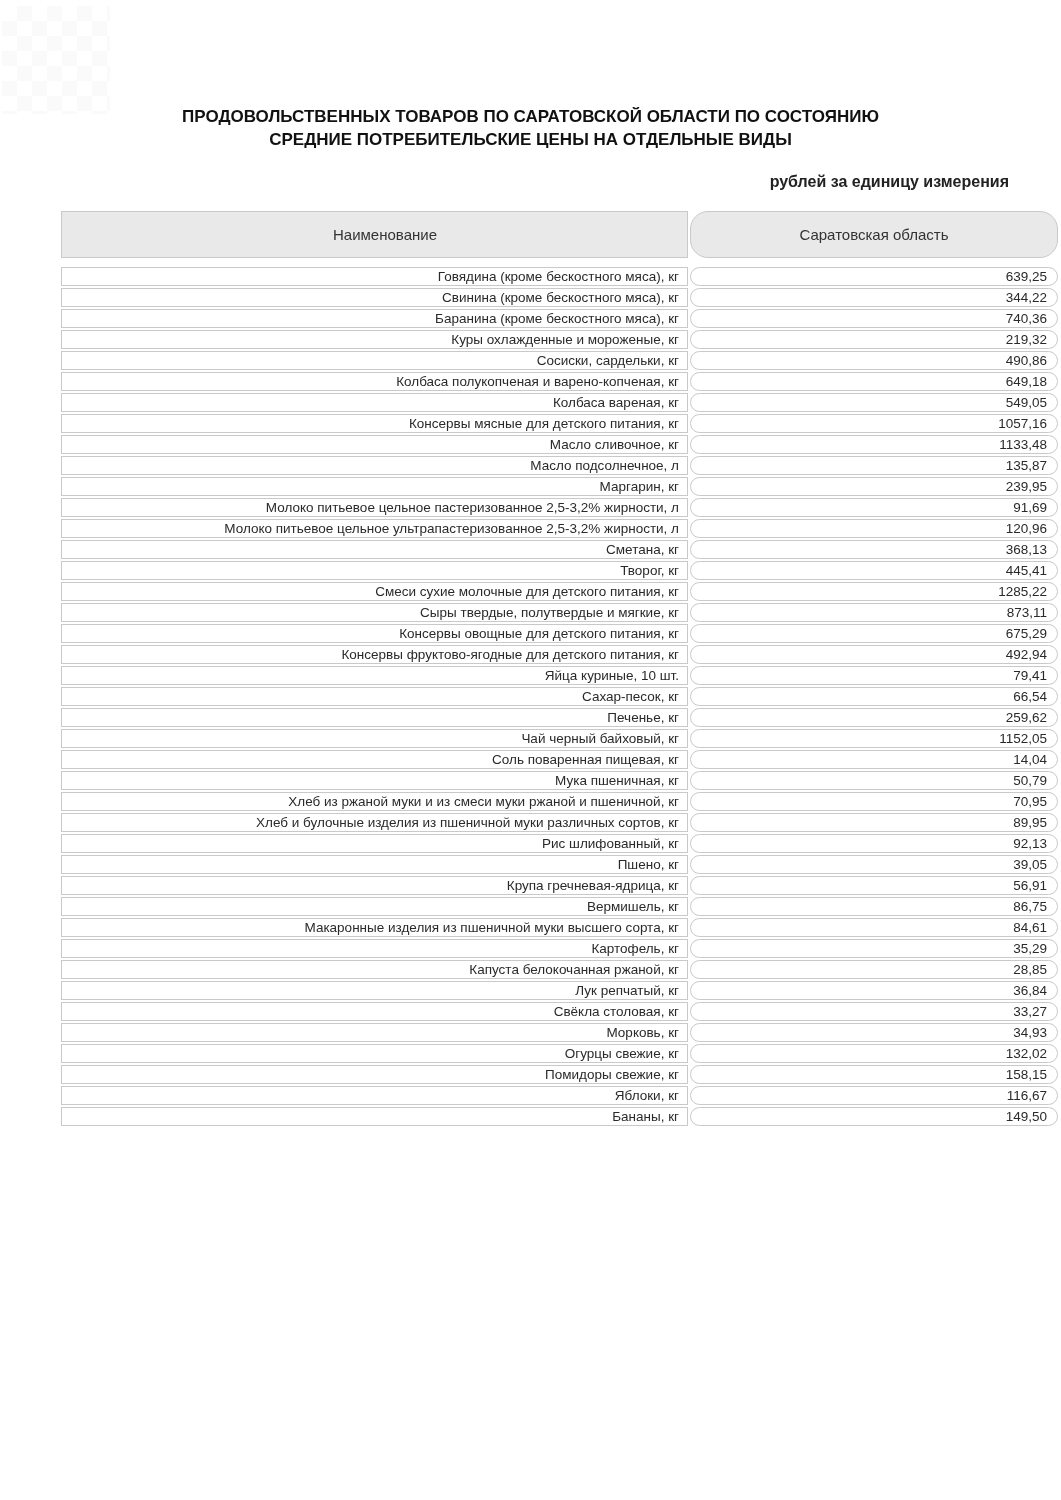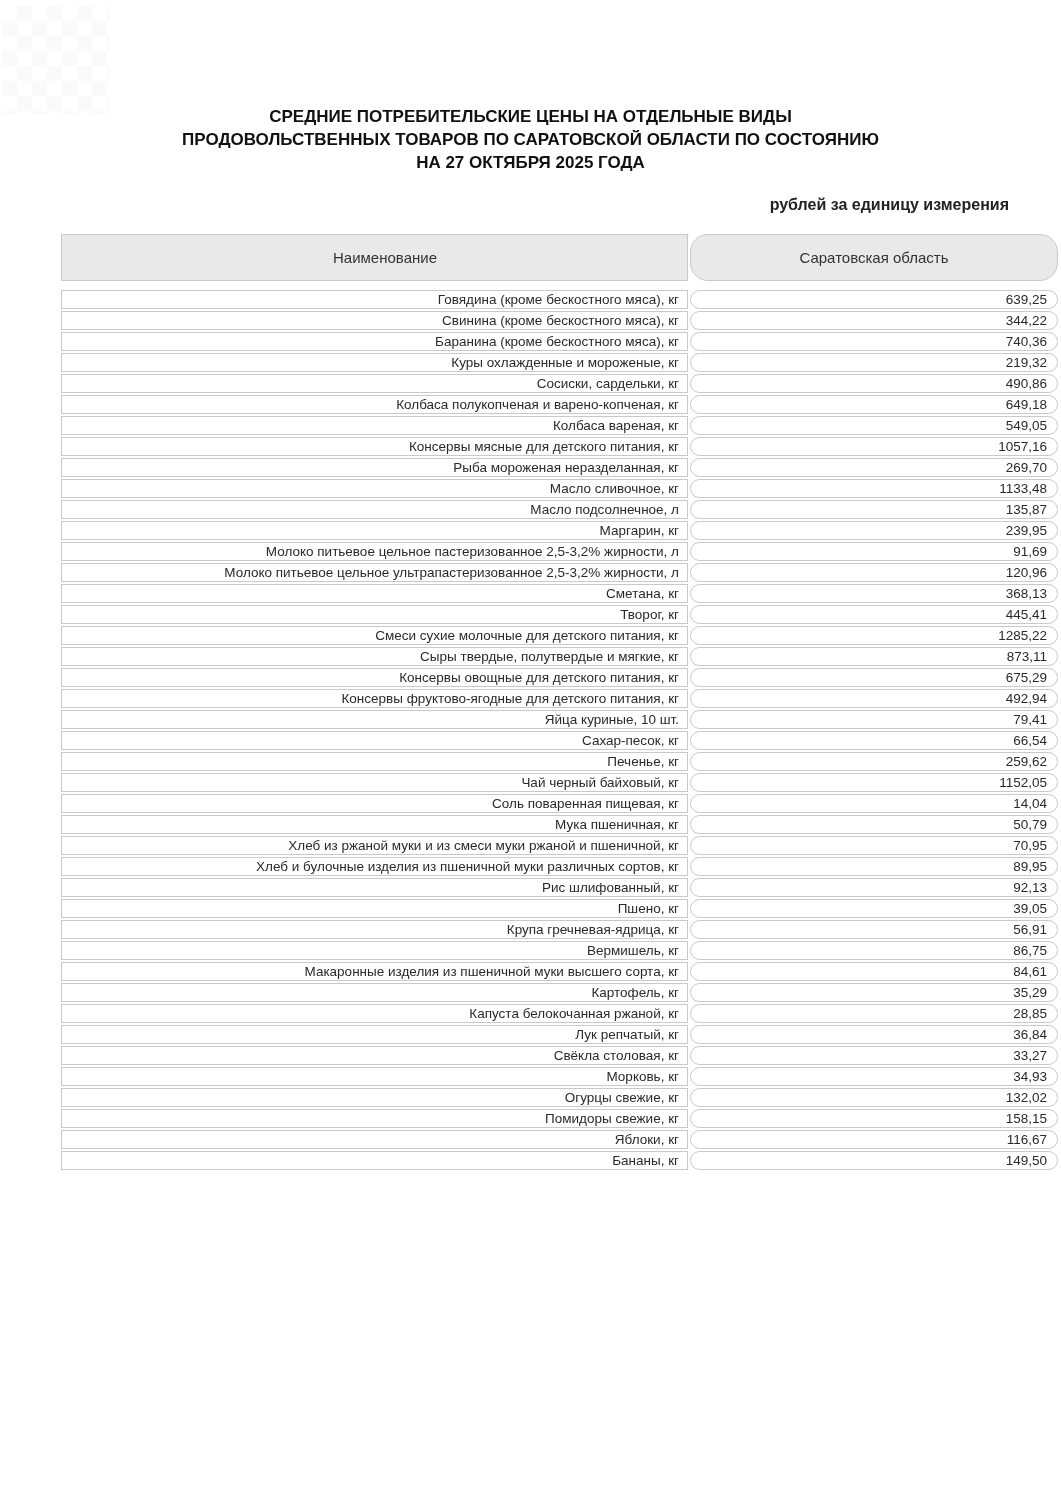--- a/index.html
+++ b/index.html
@@ -81,23 +81,22 @@
   }
   td.cell-name { text-align: right; }
   td.cell-price { text-align: right; padding-right: 10px; padding-left: 40px; }
 </style>
 </head>
 <body>
 
 <div class="watermark"></div>
 
 <div class="title-block">
+  <div>ПРОДОВОЛЬСТВЕННЫХ ТОВАРОВ ПО САРАТОВСКОЙ ОБЛАСТИ ПО СОСТОЯНИЮ</div>
   <div>СРЕДНИЕ ПОТРЕБИТЕЛЬСКИЕ ЦЕНЫ НА ОТДЕЛЬНЫЕ ВИДЫ</div>
-  <div>ПРОДОВОЛЬСТВЕННЫХ ТОВАРОВ ПО САРАТОВСКОЙ ОБЛАСТИ ПО СОСТОЯНИЮ</div>
-  <div>НА 27 ОКТЯБРЯ 2025 ГОДА</div>
 </div>
 
 <div class="unit-note">рублей за единицу измерения</div>
 
 <div class="table-wrap">
   <table class="price-table">
     <thead>
       <tr>
         <th class="col-name">Наименование</th>
         <th class="col-region">Саратовская область</th>
@@ -140,24 +139,20 @@
   <tr>
     <td class="cell-name">Колбаса вареная, кг</td>
     <td class="cell-price">549,05</td>
   </tr>
 
   <tr>
     <td class="cell-name">Консервы мясные для детского питания, кг</td>
     <td class="cell-price">1057,16</td>
   </tr>
 
-  <tr>
-    <td class="cell-name">Рыба мороженая неразделанная, кг</td>
-    <td class="cell-price">269,70</td>
-  </tr>
 
   <tr>
     <td class="cell-name">Масло сливочное, кг</td>
     <td class="cell-price">1133,48</td>
   </tr>
 
   <tr>
     <td class="cell-name">Масло подсолнечное, л</td>
     <td class="cell-price">135,87</td>
   </tr>

